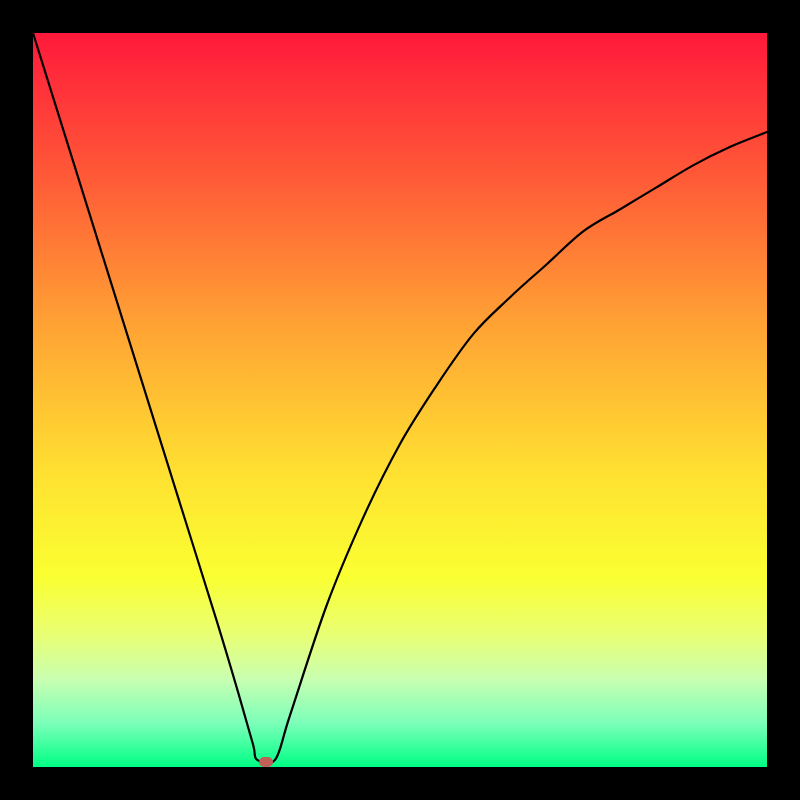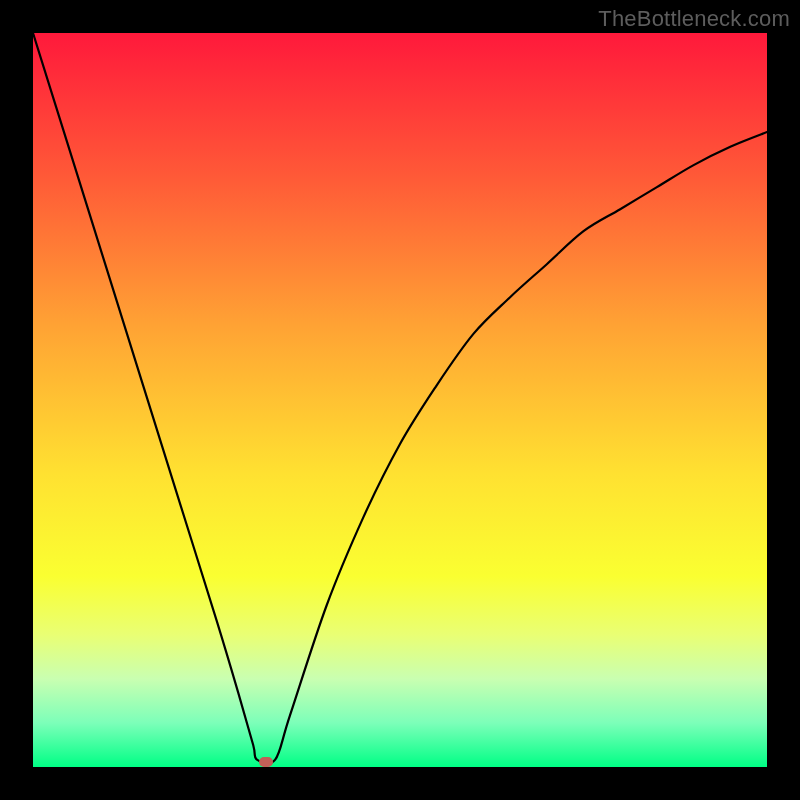--- a/index.html
+++ b/index.html
@@ -49,20 +49,19 @@
     height: 10px;
     border-radius: 5px;
     background: #c06058;
     transform: translate(-50%, -50%);
   }
 </style>
 </head>
 <body>
 
 <div class="frame">
-  <div class="watermark">TheBottleneck.com</div>
   <div class="plot-area">
     <svg class="curve" viewBox="0 0 734 734" preserveAspectRatio="none">
       <path fill="none" stroke="#000000" stroke-width="2.2" stroke-linecap="round" stroke-linejoin="round" d="M 0.0 0.0 C 6.1 19.6 24.5 78.3 36.7 117.4 C 48.9 156.6 61.2 195.7 73.4 234.9 C 85.6 274.0 97.9 313.2 110.1 352.3 C 122.3 391.5 134.6 430.6 146.8 469.8 C 159.0 508.9 173.7 555.4 183.5 587.2 C 193.3 619.0 199.4 639.8 205.5 660.6 C 211.6 681.4 217.1 701.0 220.2 712.0 C 223.3 723.0 220.2 724.2 223.9 726.7 C 227.5 729.1 236.7 734.0 242.2 726.7 C 247.7 719.3 248.3 708.3 256.9 682.6 C 265.5 656.9 281.4 605.5 293.6 572.5 C 305.8 539.5 318.1 511.4 330.3 484.4 C 342.5 457.5 354.8 433.1 367.0 411.0 C 379.2 389.0 391.5 370.7 403.7 352.3 C 415.9 334.0 428.2 315.6 440.4 300.9 C 452.6 286.3 464.9 275.9 477.1 264.2 C 489.3 252.6 501.6 242.2 513.8 231.2 C 526.0 220.2 538.3 207.4 550.5 198.2 C 562.7 189.0 575.0 183.5 587.2 176.2 C 599.4 168.8 611.7 161.5 623.9 154.1 C 636.1 146.8 648.4 138.8 660.6 132.1 C 672.8 125.4 685.1 119.3 697.3 113.8 C 709.5 108.3 727.9 101.5 734.0 99.1"></path>
     </svg>
     <div class="marker" style="left: 233.412px; top: 728.862px; background: rgb(192, 96, 88);"></div>
   </div>
 </div>
 
 </body></html>

